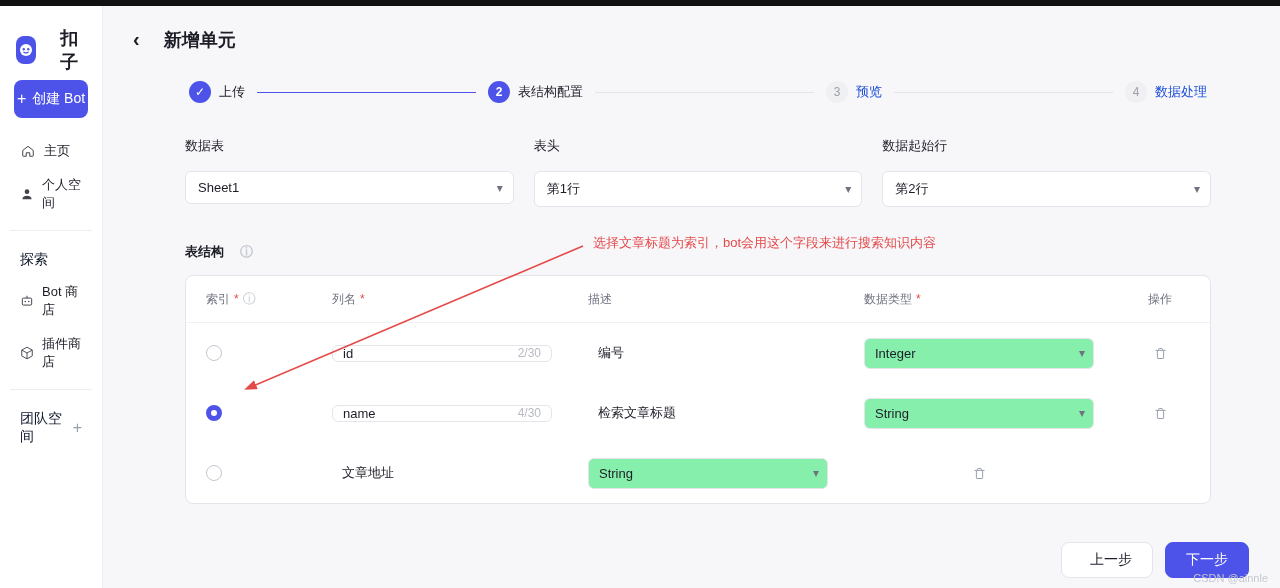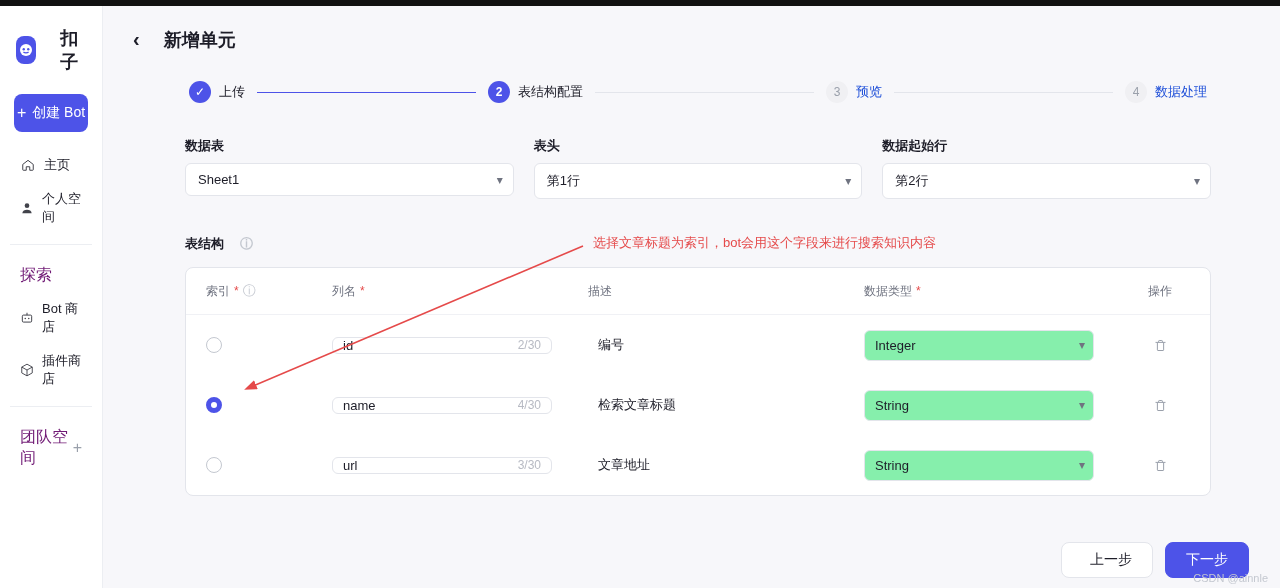--- a/index.html
+++ b/index.html
@@ -1,48 +1,48 @@
 <!DOCTYPE html>
 <html><head>
 <meta charset="utf-8">
 <style>
   * { box-sizing: border-box; margin: 0; padding: 0; font-family: -apple-system, BlinkMacSystemFont, "Segoe UI", "PingFang SC", "Microsoft YaHei", sans-serif; }
   body { width: 1280px; height: 588px; background: #f7f7fa; color: #1d1d28; overflow: hidden; position: relative; }
   .topbar { height: 6px; background: #111; }
   .app { display: flex; height: calc(100% - 6px); }
   .sidebar { width: 210px; background: #fff; border-right: 1px solid #eceef2; display: flex; flex-direction: column; padding: 16px 10px; }
-  .logo-row { display: flex; align-items: center; gap: 24px; padding: 4px 6px 20px 6px; }
+  .logo-row { display: flex; align-items: center; gap: 24px; padding: 4px 6px 6px 6px; }
   .logo-badge { width: 28px; height: 28px; border-radius: 8px; background: #4d53e8; display: flex; align-items: center; justify-content: center; }
   .logo-badge svg { display: block; }
   .logo-text { font-size: 18px; font-weight: 700; }
   .create-btn { background: #4d53e8; color: #fff; border: none; border-radius: 8px; padding: 10px 0; font-size: 14px; display: flex; align-items: center; justify-content: center; gap: 6px; cursor: pointer; margin: 0 4px 16px 4px; }
   .create-btn .plus { font-size: 16px; line-height: 1; }
   .sb-item { display: flex; align-items: center; gap: 8px; padding: 8px 10px; font-size: 13px; color: #1d1d28; border-radius: 8px; cursor: pointer; }
   .sb-item .ic { width: 16px; height: 16px; display: inline-flex; align-items: center; justify-content: center; color: #42434b; }
   .sb-sep { border-top: 1px solid #eceef2; margin: 10px 0; }
-  .sb-group { font-size: 16px; color: #701a75; padding: 10px 10px 6px 10px; }
+  .sb-group { font-size: 14px; color: #0f172a; padding: 10px 10px 6px 10px; }
   .sb-team { display: flex; justify-content: space-between; align-items: center; padding: 10px 10px; }
   .sb-plus { font-size: 16px; color: #9aa0ab; cursor: pointer; }
   .main { flex: 1; display: flex; flex-direction: column; padding: 18px 22px 0 22px; position: relative; }
   .header { display: flex; align-items: center; gap: 16px; }
   .back-btn { font-size: 20px; font-weight: 700; cursor: pointer; padding: 4px 8px; }
   .page-title { font-size: 18px; font-weight: 700; }
   .content { margin-top: 26px; padding: 0 60px; flex: 1; overflow: auto; }
   .steps { display: flex; align-items: center; gap: 12px; margin-bottom: 34px; padding: 0 4px;}
   .step { display: flex; align-items: center; gap: 8px; white-space: nowrap; }
   .step-circle { width: 22px; height: 22px; border-radius: 50%; display: flex; align-items: center; justify-content: center; font-size: 12px; }
   .step-circle.done { background: #4d53e8; color: #fff; }
   .step-circle.active { background: #4d53e8; color: #fff; font-weight: 700; }
   .step-circle.idle { background: #f0f0f3; color: #9aa0ab; }
   .step-label { font-size: 13px; }
   .step.idle .step-label { color: #1d4ed8; }
   .step-line { flex: 1; height: 1px; background: #4d53e8; }
   .step-line.idle { background: #e3e5eb; }
   .row-3 { display: grid; grid-template-columns: 1fr 1fr 1fr; gap: 20px; margin-bottom: 24px; }
-  .fld-label { font-size: 13px; font-weight: 700; margin-bottom: 8px; display: block; }
+  .fld-label { font-size: 13px; font-weight: 400; margin-bottom: 16px; display: block; }
   .select { position: relative; background: #fff; border: 1px solid #e3e5eb; border-radius: 6px; padding: 8px 30px 8px 12px; font-size: 13px; cursor: pointer; }
   .select .chev { position: absolute; right: 10px; top: 50%; transform: translateY(-50%); color: #6f7380; font-size: 12px; pointer-events: none;}
   .sec-title { font-size: 13px; font-weight: 700; margin-top: 12px; display: inline-flex; align-items: center; gap: 16px; }
   .info-ic { color: #c4c8d0; font-size: 13px; }
   .table-box { border: 1px solid #e3e5eb; border-radius: 8px; margin-top: 14px; background: #fff; }
   .thead, .trow { display: grid; grid-template-columns: 90px 220px 240px 230px 60px; gap: 36px; align-items: center; padding: 14px 20px; }
   .thead { font-size: 12px; color: #6f7380; border-bottom: 1px solid #f0f1f5; }
   .thlabel { display: inline-flex; align-items: center; gap: 4px;}
   .req { color: #e54a4a; }
   .trow + .trow { border-top: none; }
@@ -236,24 +236,20 @@
           <div class="type-cell"><span>String</span><span class="chev">▾</span></div>
           <span class="del-ic">
               <svg width="15" height="15" viewBox="0 0 24 24" fill="none">
                 <path d="M4 7h16M9 7V5a1 1 0 0 1 1-1h4a1 1 0 0 1 1 1v2m-8 0v12a1 1 0 0 0 1 1h8a1 1 0 0 0 1-1V7" stroke="#9aa0ab" stroke-width="1.6"></path>
               </svg>
             </span>
         </div>
 
         <div class="trow">
           <span class="radio"></span>
-          <div class="input">
-              <span class="val">url</span>
-              <span class="count">3/30</span>
-            </div>
           <div class="desc-cell">文章地址</div>
           <div class="type-cell"><span>String</span><span class="chev">▾</span></div>
           <span class="del-ic">
               <svg width="15" height="15" viewBox="0 0 24 24" fill="none">
                 <path d="M4 7h16M9 7V5a1 1 0 0 1 1-1h4a1 1 0 0 1 1 1v2m-8 0v12a1 1 0 0 0 1 1h8a1 1 0 0 0 1-1V7" stroke="#9aa0ab" stroke-width="1.6"></path>
               </svg>
             </span>
         </div>
       </div>
     </div>

